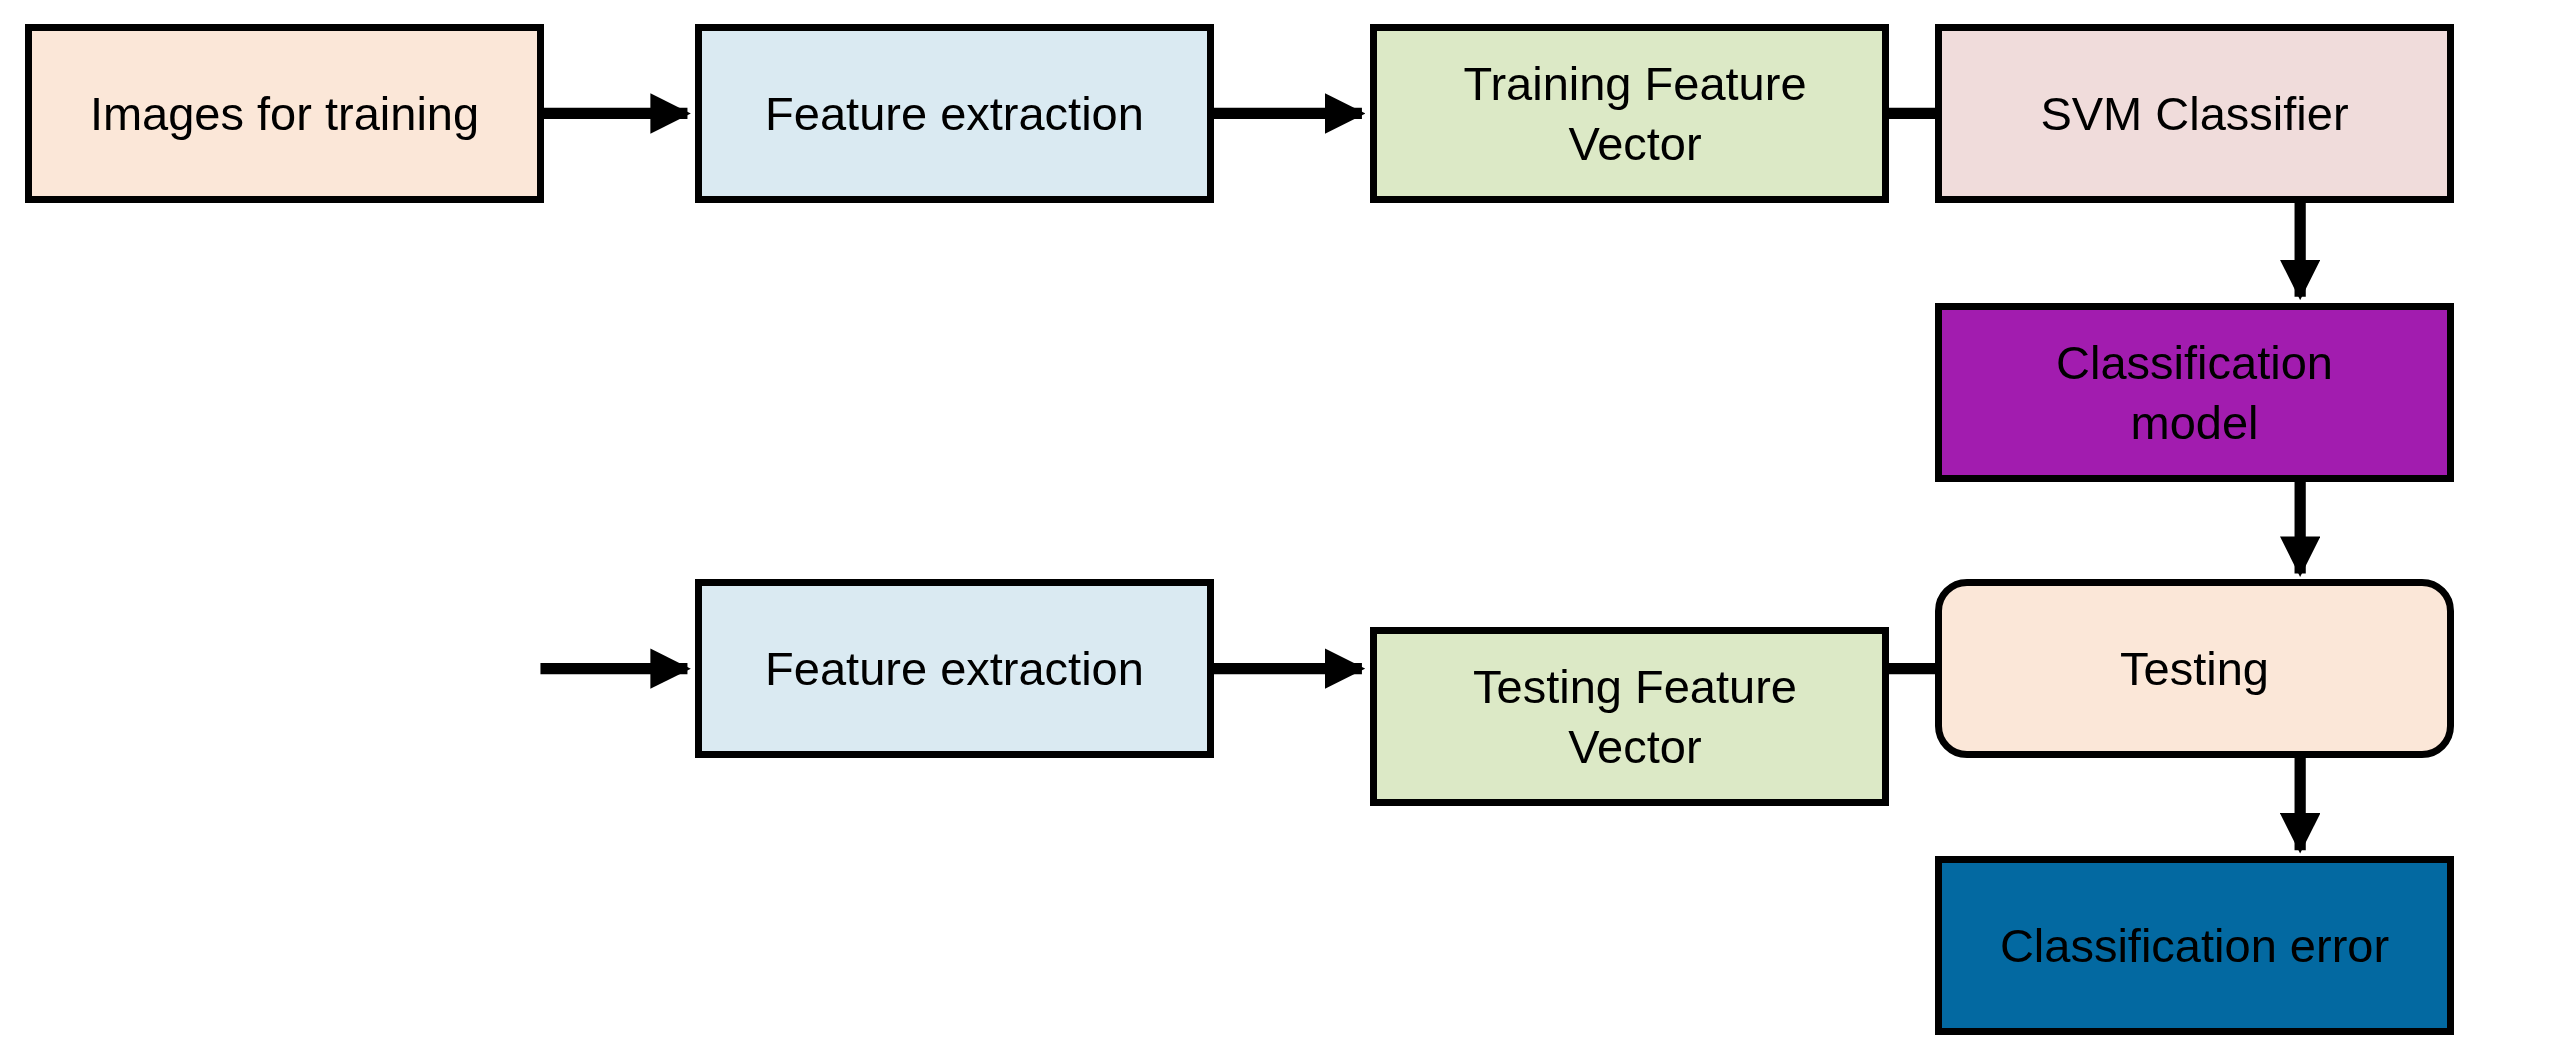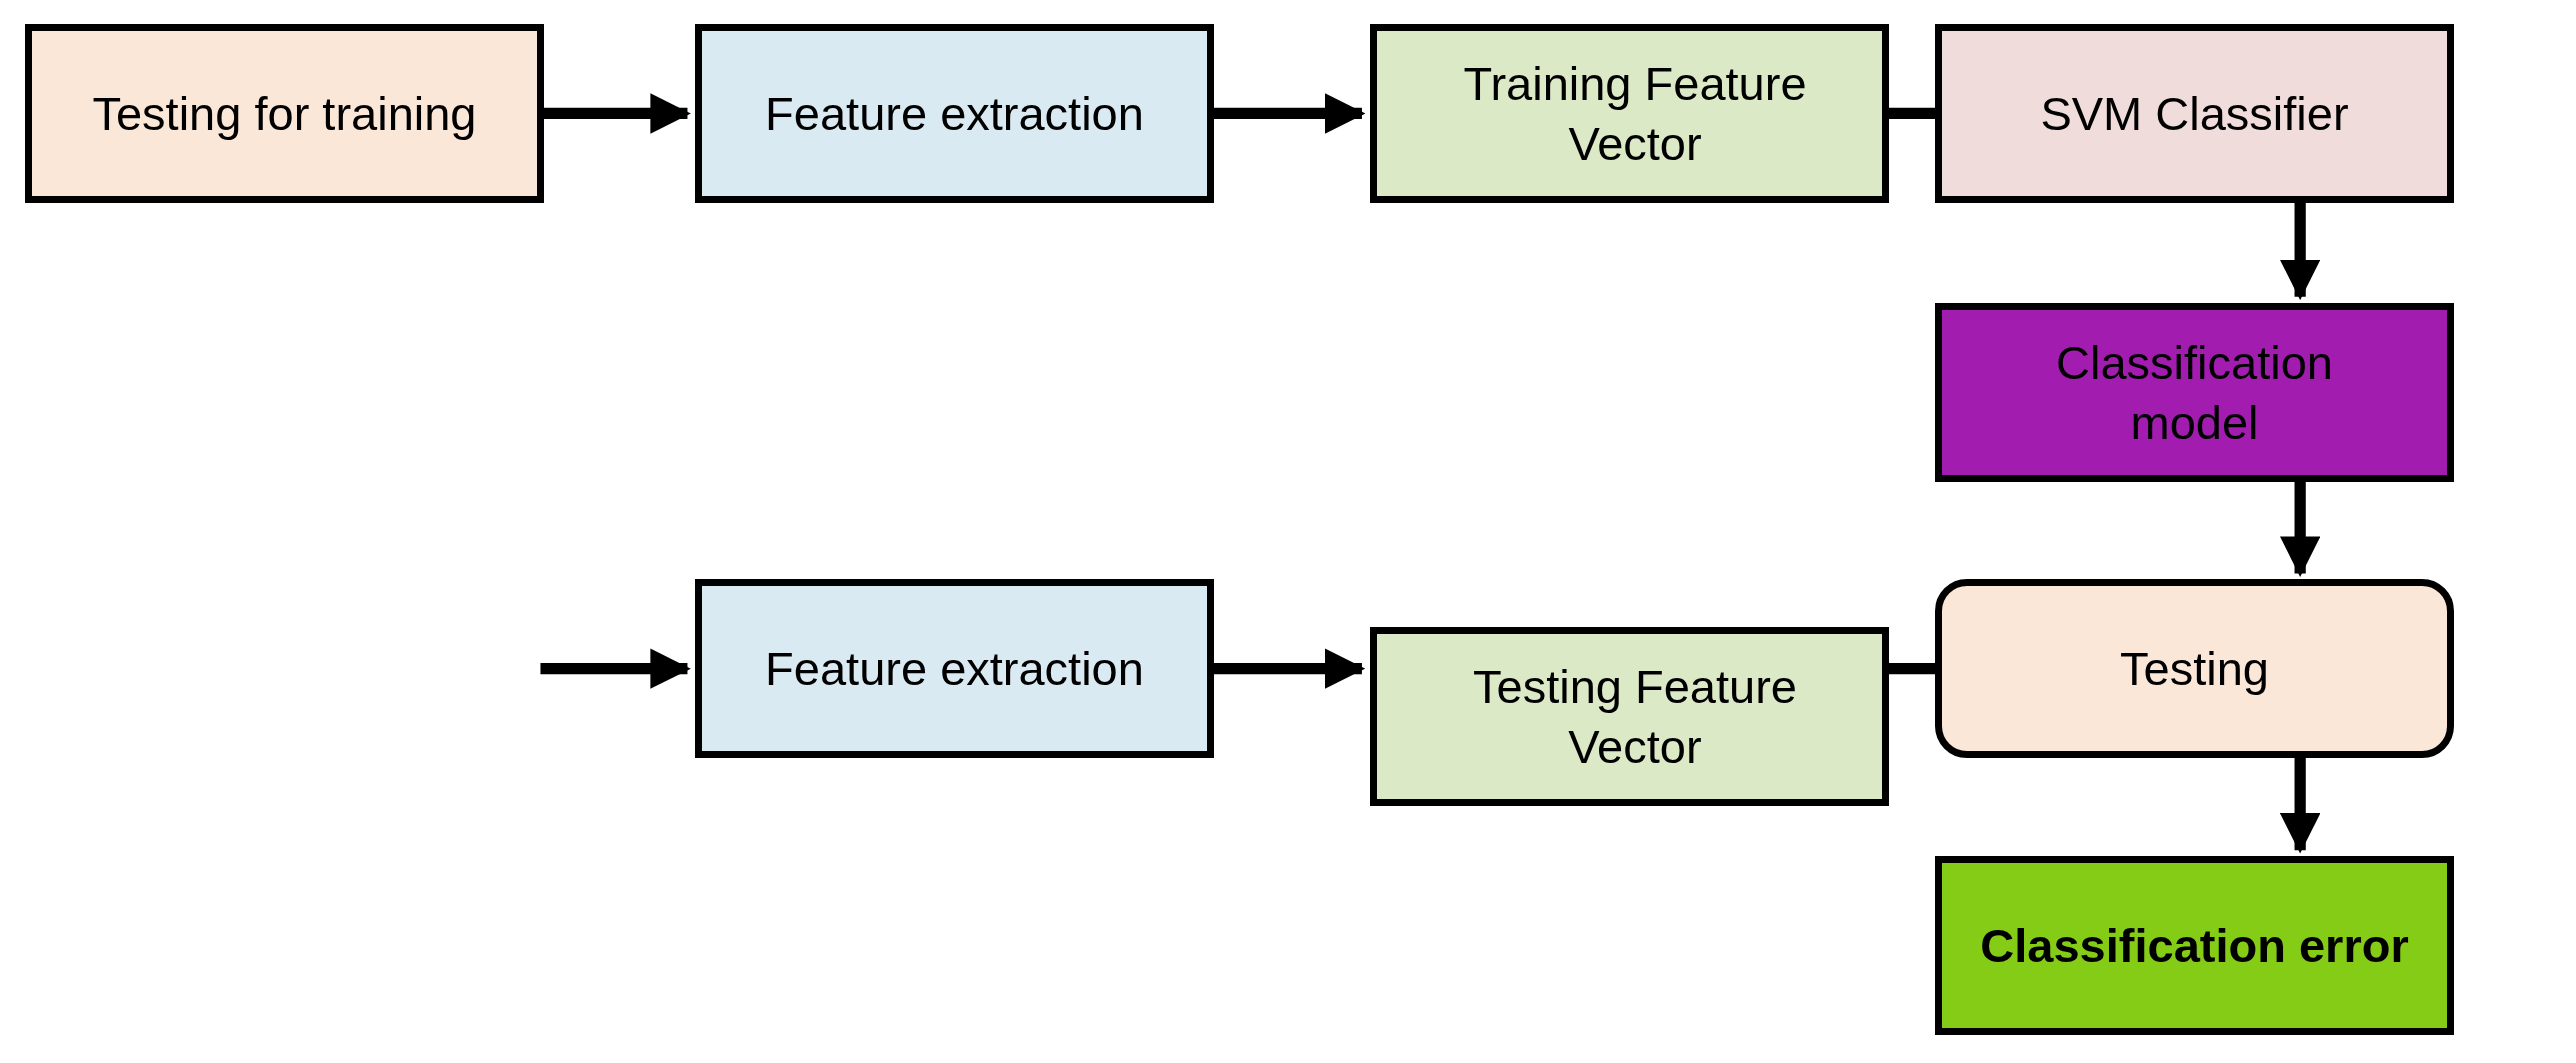--- a/index.html
+++ b/index.html
@@ -74,30 +74,30 @@
 
     <line class="edge-line" x1="2660" y1="231" x2="2660" y2="343" marker-end="url(#ah)"></line>
     <line class="edge-line" x1="2660" y1="553" x2="2660" y2="663" marker-end="url(#ah)"></line>
     <line class="edge-line" x1="2660" y1="873" x2="2660" y2="983" marker-end="url(#ah)"></line>
 
     <line class="edge-line" x1="625" y1="773" x2="795" y2="773" marker-end="url(#ah)"></line>
     <line class="edge-line" x1="1400" y1="773" x2="1575" y2="773" marker-end="url(#ah)"></line>
     <line class="edge-line" x1="2180" y1="773" x2="2357" y2="773" marker-end="url(#ah)"></line>
   </svg>
 
-  <div class="box col1 row1" style="background-color: rgb(251, 231, 216);">Testing for training</div>
+  <div class="box col1 row1" style="background-color: rgb(251, 231, 216);">Images for training</div>
   <div class="box col2 row1" style="background-color: rgb(218, 234, 242);">Feature extraction</div>
   <div class="box col3 row1" style="background-color: rgb(220, 233, 198);">Training Feature
 Vector</div>
   <div class="box col4 row1" style="background-color: rgb(240, 220, 219);">SVM Classifier</div>
 
   <div class="box col4 row2" style="background-color: #a21caf;">Classification
 model</div>
 
   <div class="box col2 row3" style="background-color: rgb(218, 234, 242);">Feature extraction</div>
   <div class="box col3 row3" style="background-color: rgb(220, 233, 198); margin-top: 48px;">Testing Feature
 Vector</div>
   <div class="box col4 row3" style="background-color: rgb(251, 231, 216); border-radius: 32px;">Testing</div>
 
-  <div class="box col4 row4" style="background-color: #84cc16; font-weight: bold;">Classification error</div>
+  <div class="box col4 row4" style="background-color: #0369a1;">Classification error</div>
 
 </div>
 
 
 </body></html>

